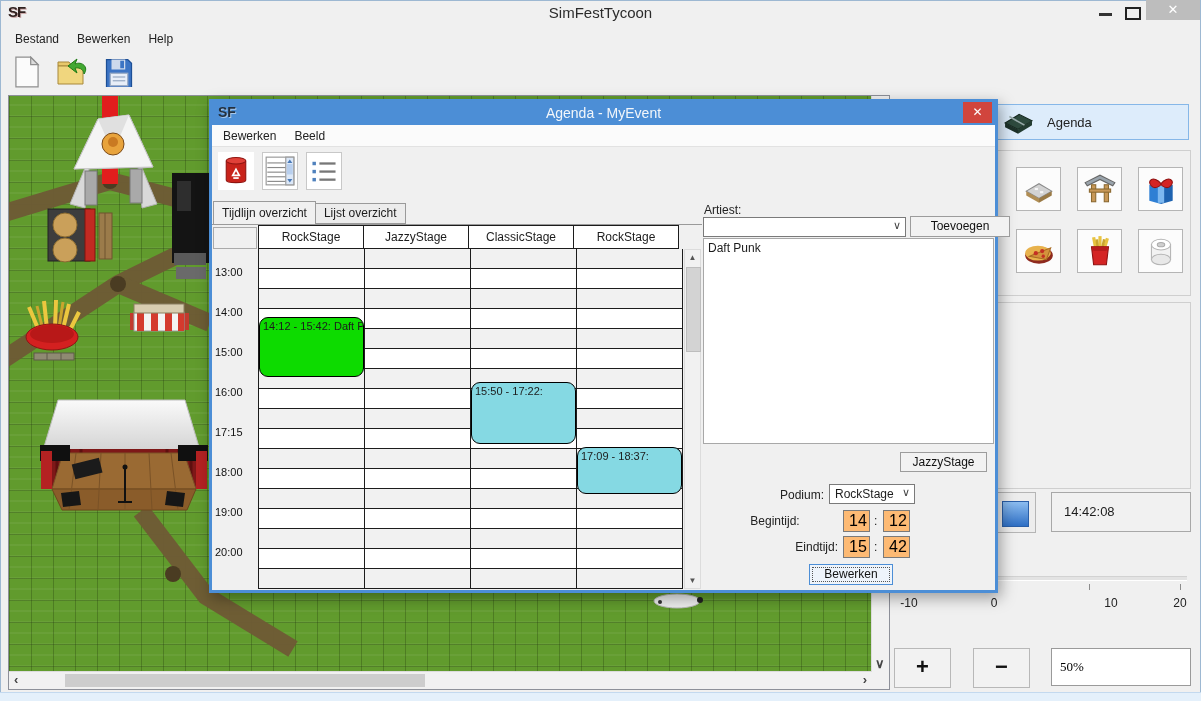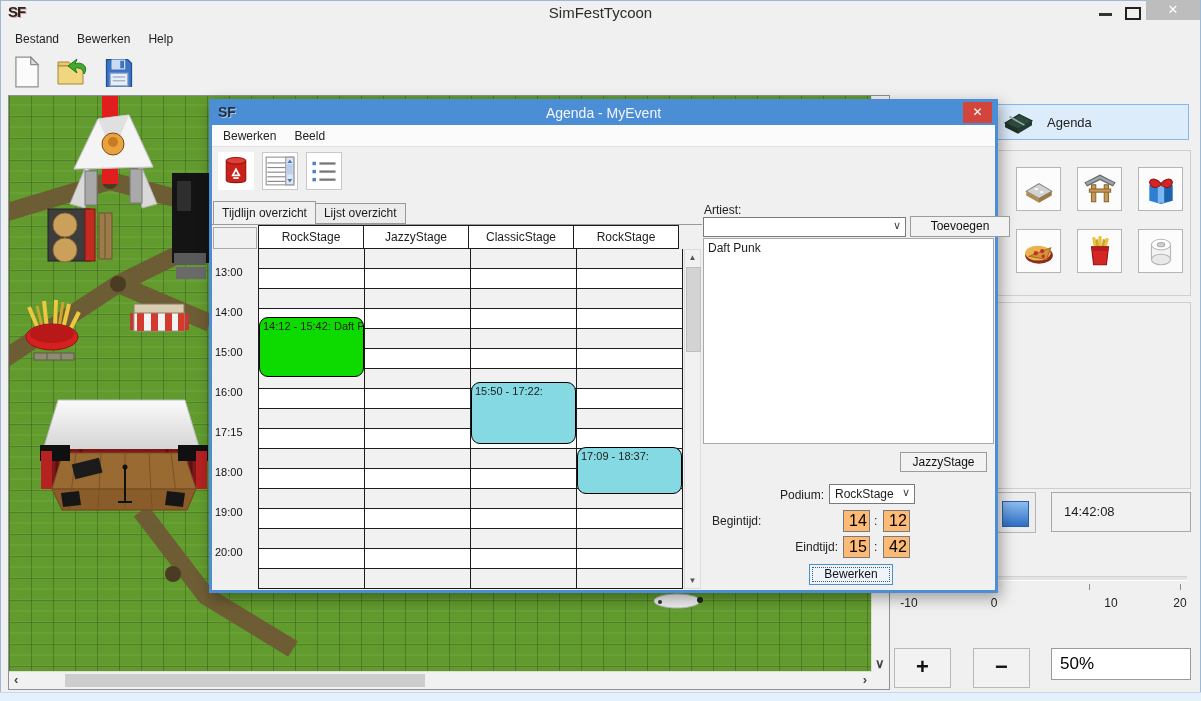--- a/index.html
+++ b/index.html
@@ -54,22 +54,22 @@
   .play-frame{left:992px;top:492px;width:44px;height:41px;background:#ededed;border:1px solid #b5b5b5;box-sizing:border-box;}
   .play-square{position:absolute;left:9px;top:8px;width:25px;height:24px;
                background:linear-gradient(#8cbdf0,#2f6fc4);border:1px solid #2a5fa8;}
   .clock-box{left:1051px;top:492px;width:140px;height:40px;background:#f1f1f1;border:1px solid #a8a8a8;
              box-sizing:border-box;line-height:38px;padding-left:12px;font-size:13px;}
   .slider-track{left:895px;top:576px;width:292px;height:3px;background:#e3e3e3;border-bottom:1px solid #fff;border-top:1px solid #d2d2d2;}
   .slider-tick{position:absolute;width:1px;height:6px;background:#8c8c8c;top:584px;}
   .slider-label{position:absolute;top:596px;width:36px;text-align:center;font-size:12px;color:#222;}
   .zoom-btn{width:57px;height:40px;background:#f2f2f2;border:1px solid #b8b8b8;box-sizing:border-box;
             font-size:22px;font-weight:bold;text-align:center;line-height:36px;color:#111;}
-  .zoom-input{left:1051px;top:648px;width:140px;height:32px;background:#fff;border:1px solid #9a9a9a;
-              box-sizing:border-box;font-family:Liberation Sans, sans-serif;font-size:17px;padding-left:8px;}
+  .zoom-input{left:1051px;top:648px;width:140px;height:38px;background:#fff;border:1px solid #9a9a9a;
+              box-sizing:border-box;font-family:Liberation Serif, serif;font-size:13px;padding-left:8px;}
   .bottom-strip{left:0;top:692px;width:1201px;height:9px;background:#e4f0fb;border-top:1px solid #c3d9ef;box-sizing:border-box;}
 
   
   .dialog{left:209px;top:99px;width:789px;height:494px;background:#f0f0f0;
           border:3px solid #4c8ed6;box-sizing:border-box;z-index:10;
           box-shadow:3px 5px 14px rgba(0,0,0,.35);}
   .dlg-title{position:absolute;left:0;top:0;width:100%;height:23px;background:#4c8ed6;}
   .dlg-title-text{position:absolute;width:100%;text-align:center;top:3px;color:#f2f6fa;font-size:14px;}
   .dlg-sf{position:absolute;left:6px;top:2px;font-weight:900;font-size:14px;color:#23303f;
           text-shadow:1px 1px 0 rgba(255,255,255,.5);}
@@ -503,21 +503,21 @@
       <div class="artist-item">Daft Punk</div>
     </div>
   <div class="pushbtn" style="left:688px;top:350px;width:87px;height:20px;line-height:18px;">JazzyStage</div>
 
   <div class="fieldlbl" style="left:500px;top:386px;width:112px;text-align:right;">Podium:</div>
   <div class="combo" style="left:617px;top:382px;width:86px;height:20px;">
     <span class="val">RockStage</span>
     <span class="arr">∨</span>
   </div>
 
-  <div class="fieldlbl" style="left:500px;top:412px;width:126px;text-align:left;">Begintijd:</div>
+  <div class="fieldlbl" style="left:500px;top:412px;width:126px;text-align:center;">Begintijd:</div>
   <input class="tfield" style="left: 631px; top: 408px;" value="14">
   <div class="fieldlbl" style="left:662px;top:412px;">:</div>
   <input class="tfield" style="left: 671px; top: 408px;" value="12">
 
   <div class="fieldlbl" style="left:500px;top:438px;width:126px;text-align:right;">Eindtijd:</div>
   <input class="tfield" style="left: 631px; top: 434px;" value="15">
   <div class="fieldlbl" style="left:662px;top:438px;">:</div>
   <input class="tfield" style="left: 671px; top: 434px;" value="42">
 
   <div class="pushbtn apply">Bewerken</div>

